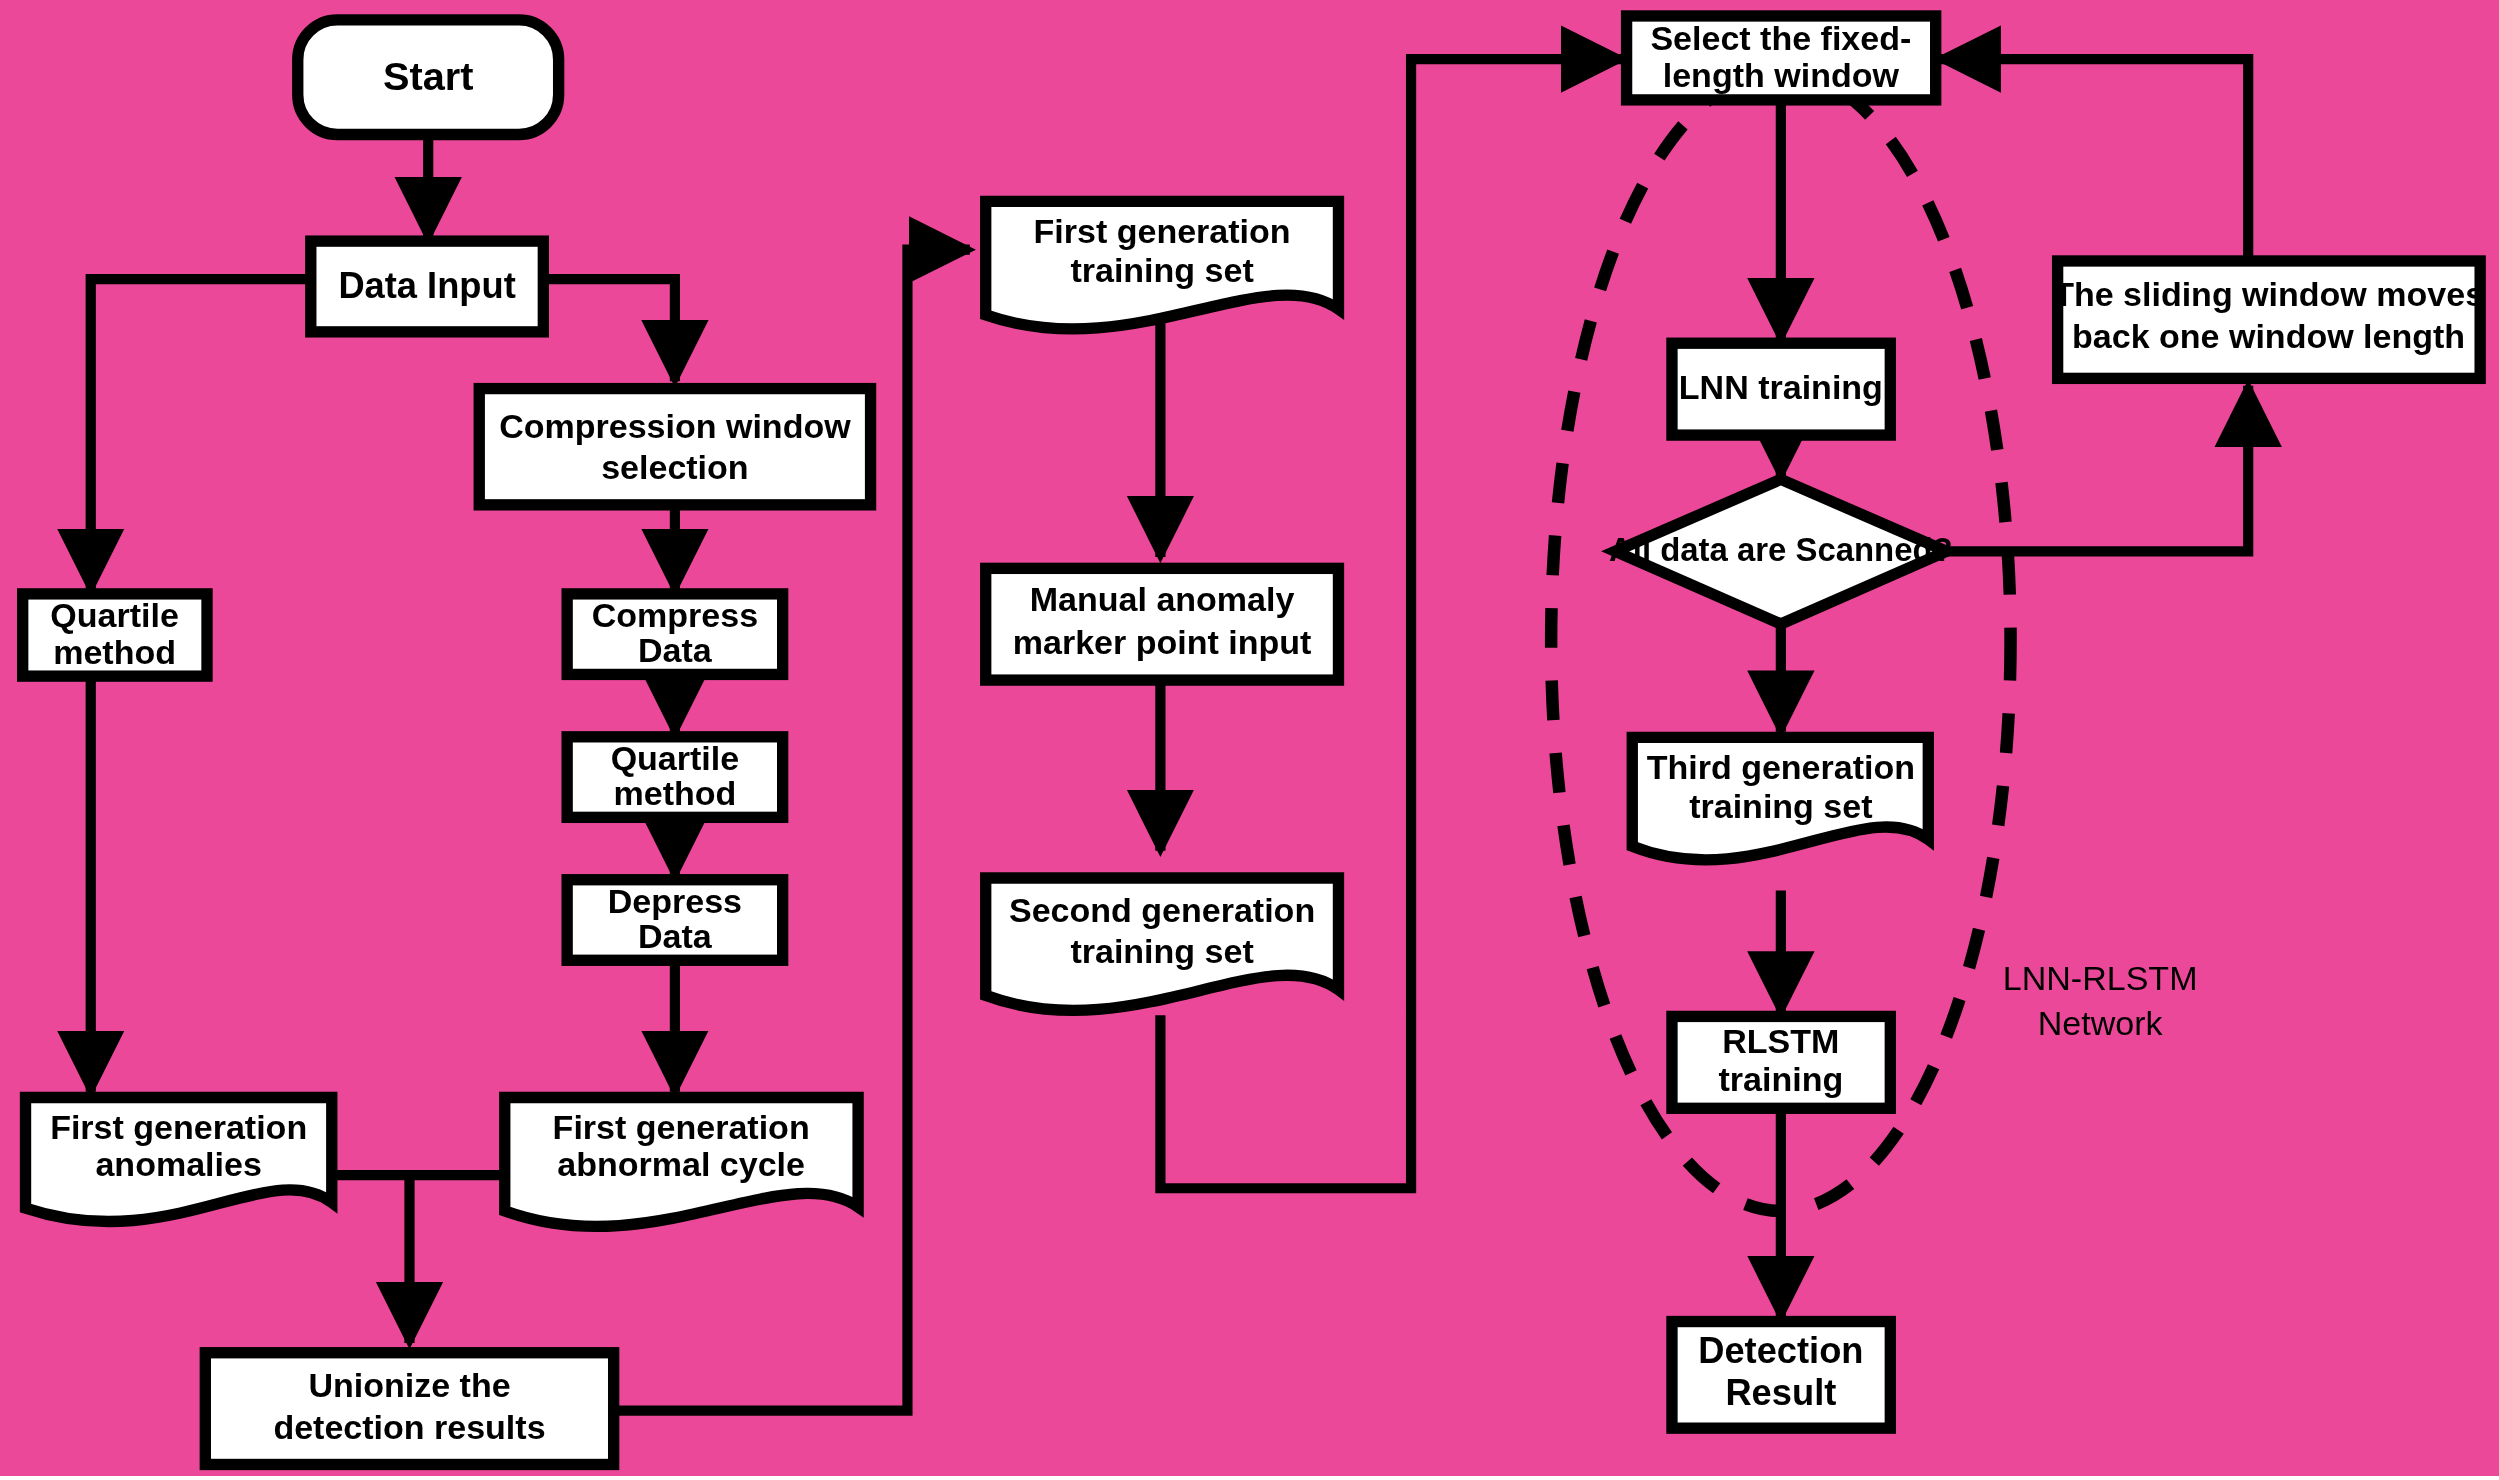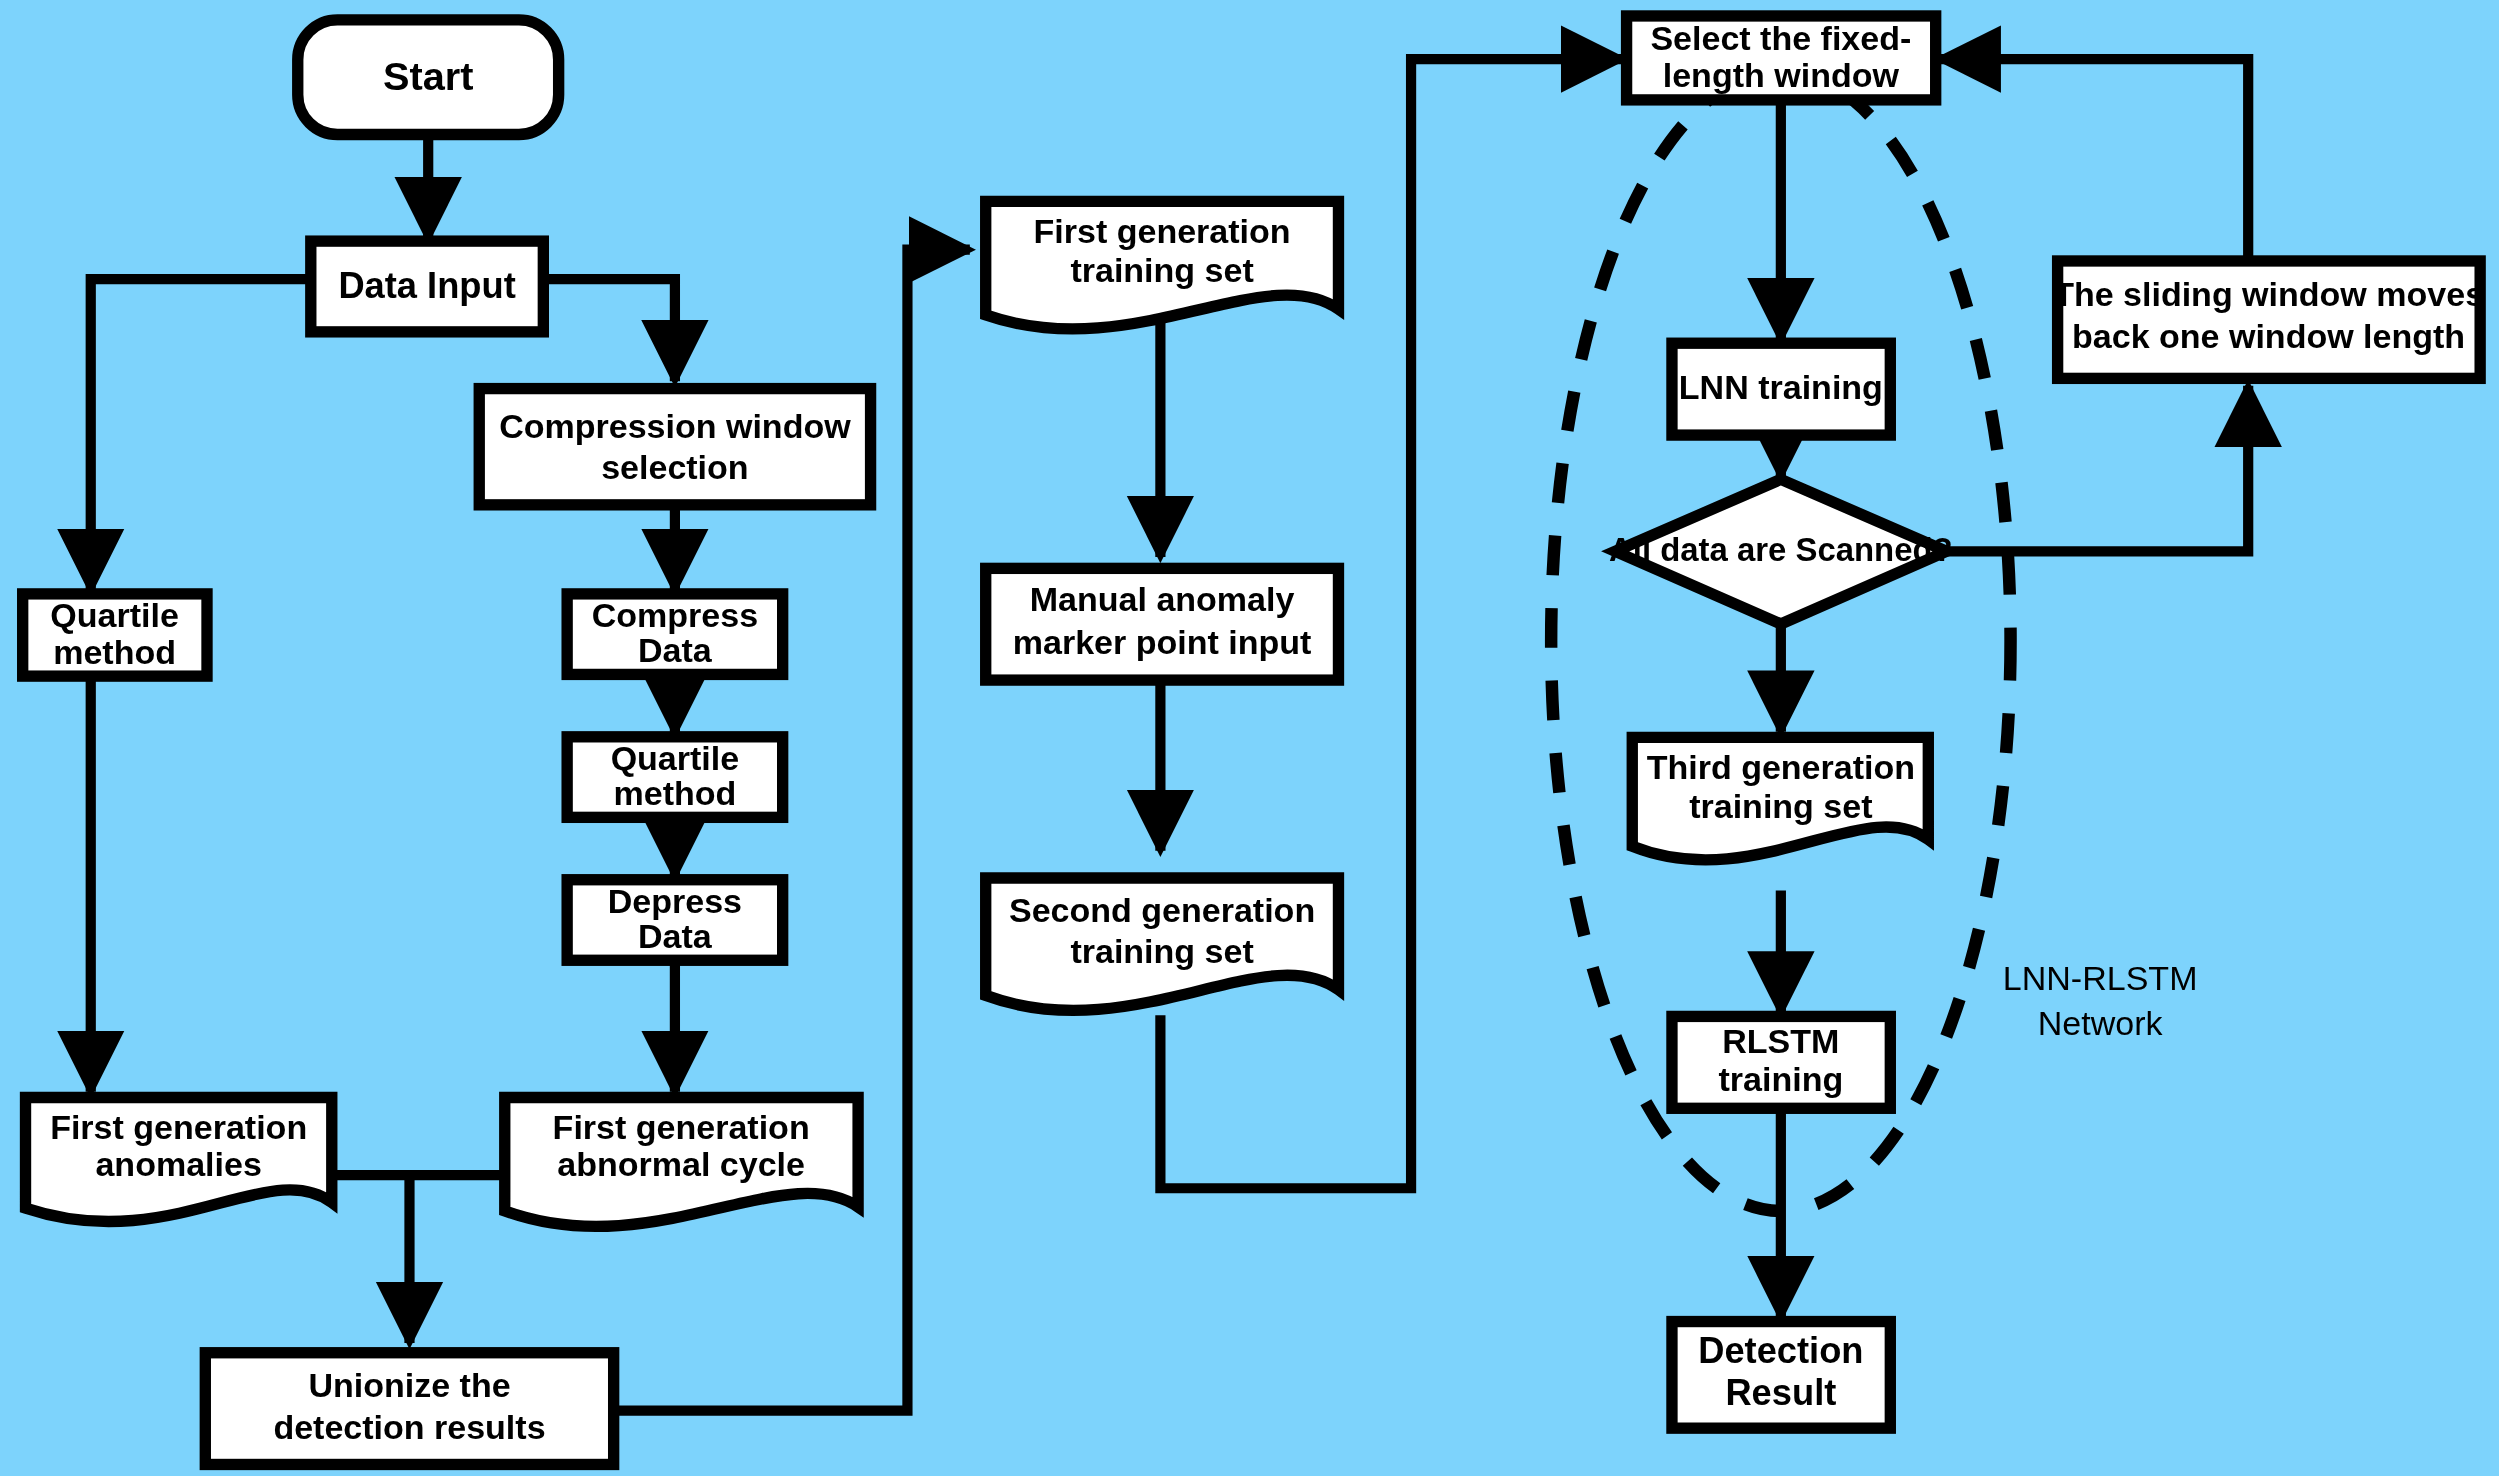--- a/index.html
+++ b/index.html
@@ -1,18 +1,18 @@
 <!DOCTYPE html>
 <html style="font-size:9px"><head>
 <meta charset="utf-8">
 <style>
   html, body { margin:0; padding:0; background:#ffffff; }
   body { width:2500px; height:1481px; overflow:hidden;
          font-family:"Liberation Sans", sans-serif; }
-  #stage { position:relative; width:2500px; height:1476px; background:#7dd3fc;text-decoration:underline; }
+  #stage { position:relative; width:2500px; height:1476px; background:#ec4899;text-decoration:underline; }
   svg { display:block; }
   .shape-stroke { fill:#ffffff; stroke:#000000; stroke-width:20; }
   .conn { fill:none; stroke:#000000; stroke-width:18; stroke-linecap:butt;
           stroke-linejoin:miter; }
   .dashed-ellipse { fill:none; stroke:#000000; stroke-width:22;
                     stroke-dasharray:70 58; }
   .arrowhead { fill:#000000; stroke:none; }
   .nodetext { font-family:"Liberation Sans", sans-serif; font-weight:bold;
               fill:#000000; text-anchor:middle; dominant-baseline:middle; }
   .t58 { font-size:58px; }

